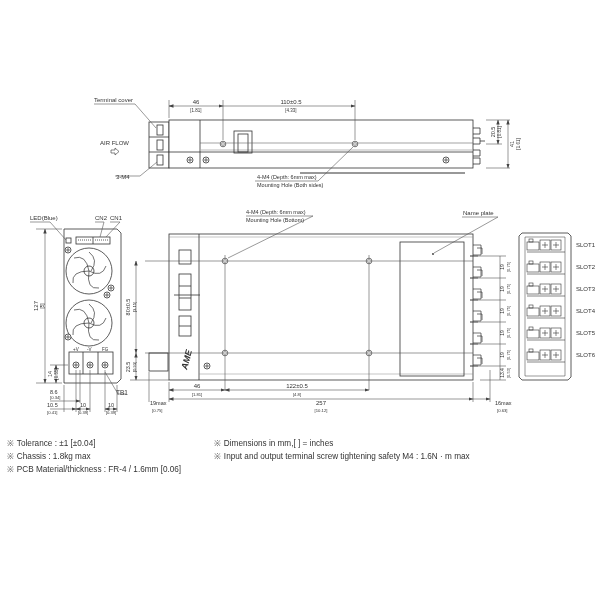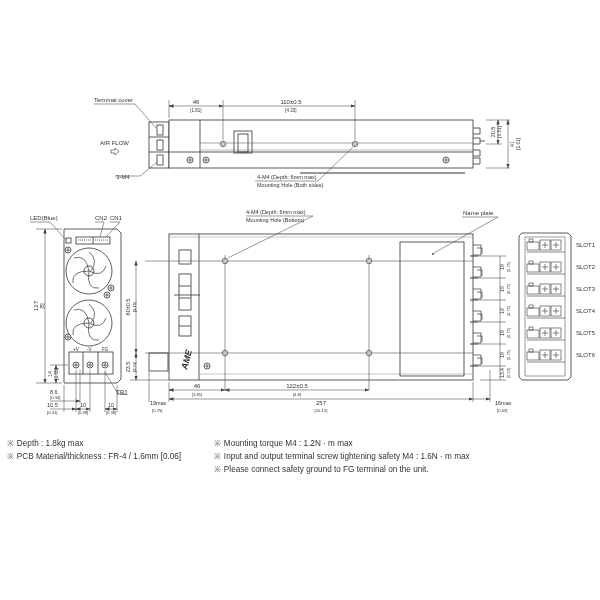--- a/index.html
+++ b/index.html
@@ -320,20 +320,20 @@
     <text x="576" y="247">SLOT1</text>
     <text x="576" y="269">SLOT2</text>
     <text x="576" y="291">SLOT3</text>
     <text x="576" y="313">SLOT4</text>
     <text x="576" y="335">SLOT5</text>
     <text x="576" y="357">SLOT6</text>
   </g>
 </svg>
 
 <div class="notes" id="notes-left">
-  <div class="row"><span class="mark">※</span><span>Depth : 1.8kg max</span></div>
+  <div class="row"><span class="mark">※</span><span>Tolerance : ±1 [±0.04]</span></div>
+  <div class="row"><span class="mark">※</span><span>Chassis : 1.8kg max</span></div>
   <div class="row"><span class="mark">※</span><span>PCB Material/thickness : FR-4 / 1.6mm [0.06]</span></div>
 </div>
 <div class="notes" id="notes-right">
-  <div class="row"><span class="mark">※</span><span>Mounting torque M4 : 1.2N · m max</span></div>
+  <div class="row"><span class="mark">※</span><span>Dimensions in mm,[   ] = inches</span></div>
   <div class="row"><span class="mark">※</span><span>Input and output terminal screw tightening safety M4 : 1.6N · m max</span></div>
-  <div class="row"><span class="mark">※</span><span>Please connect safety ground to FG terminal on the unit.</span></div>
 </div>
 
 </body></html>

